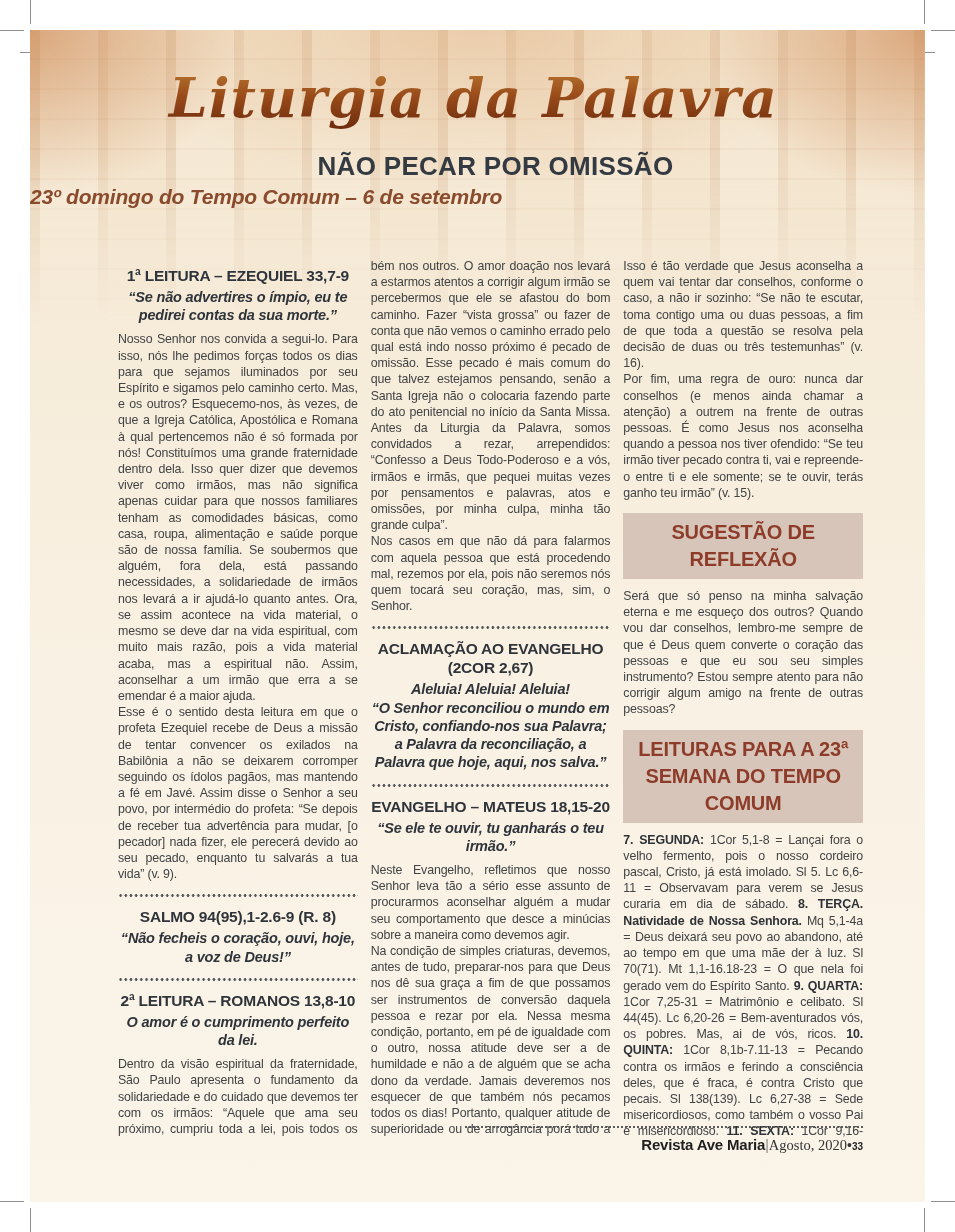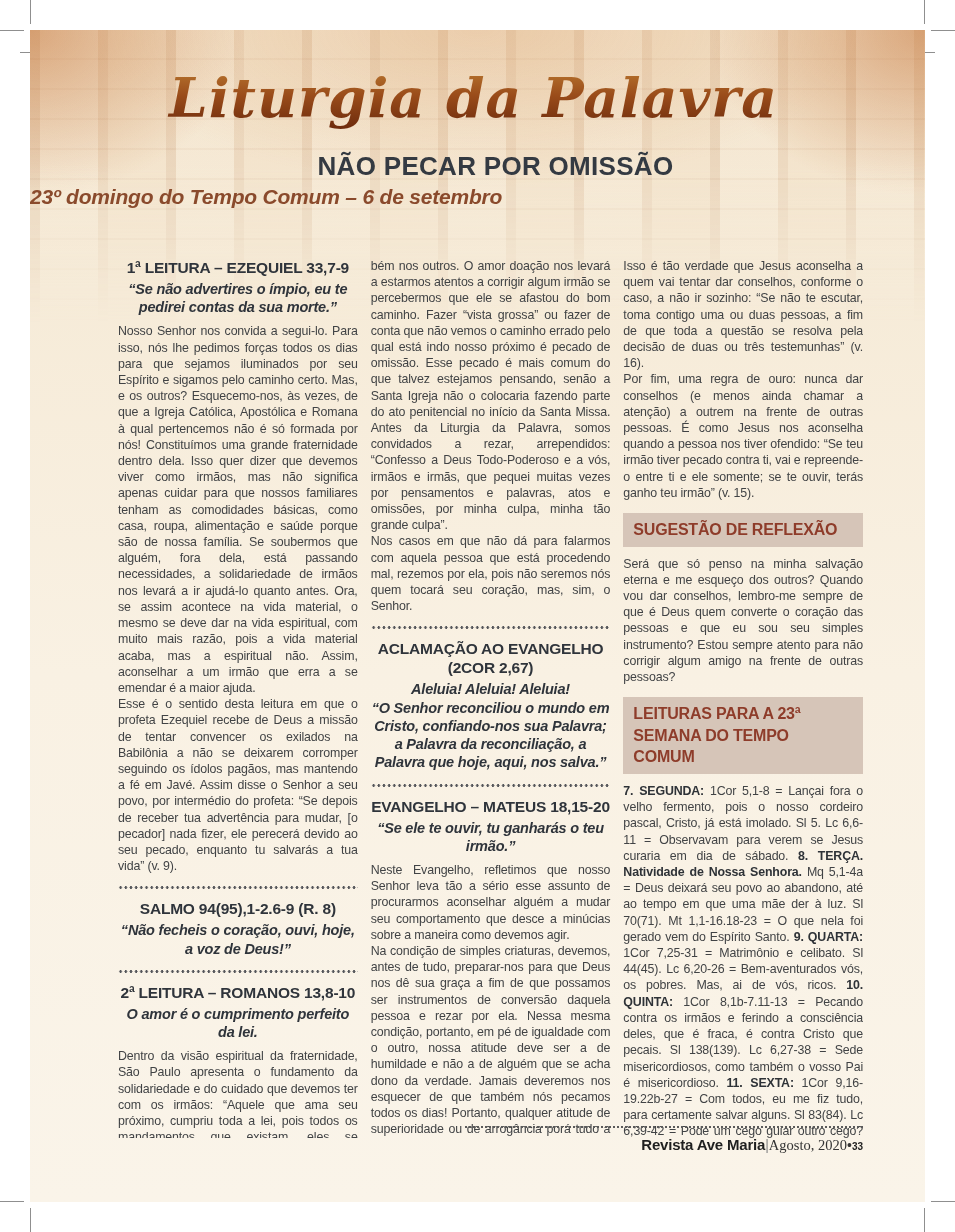--- a/index.html
+++ b/index.html
@@ -51,38 +51,38 @@
     font-size:21px; font-weight:bold; font-style:italic; color:#8a4a2c; letter-spacing:-0.2px;
   }
   
   .columns {
     position:absolute; left:88px; right:62px; top:228px; height:880px;
     display:flex; gap:13px; overflow:hidden;
   }
   .col { flex:1 1 0; min-width:0; }
   .sec-head {
     font-weight:bold; font-size:15.5px; line-height:1.22; text-align:center;
-    color:#2f343b; letter-spacing:-0.2px; margin:1px 0 2px;
+    color:#2f343b; letter-spacing:-0.2px; margin:9px 0 2px;
   }
   .sec-quote {
     font-weight:bold; font-style:italic; font-size:14.5px; line-height:1.26;
     text-align:center; color:#2f343b; letter-spacing:-0.2px; margin:0 0 7px;
   }
   .body-p {
     font-size:12.4px; line-height:16.2px; text-align:justify;
     color:#414345; letter-spacing:-0.15px; margin:0;
   }
   .chain {
     margin:11px 0 10px; height:5px;
     background-image:radial-gradient(circle,#55565a 1.2px,transparent 1.45px);
     background-size:5.2px 5px; background-repeat:repeat-x; background-position:left center;
   }
   .box-head {
-    background:#d6c5b8; color:#8e3c2a; font-weight:bold; font-size:16px; line-height:1.35;
-    padding:6px 10px; margin:12px 0 9px; letter-spacing:-0.2px;
+    background:#d6c5b8; color:#8e3c2a; font-weight:bold; font-size:20px; line-height:1.35;
+    text-align:center; padding:6px 10px; margin:12px 0 9px; letter-spacing:-0.2px;
   }
   .readings b { color:#2e3237; }
   
   .footer-rule { position:absolute; left:435px; right:62px; top:1096px; border-top:2px dotted #5a5a5a; }
   .footer-text {
     position:absolute; right:62px; top:1106px; display:flex; align-items:baseline; 
   }
   .footer-mag { font-weight:bold; font-size:15px; color:#1f1f1f; letter-spacing:-0.2px; }
   .footer-pipe { color:#8a8a8a; font-size:14px; }
   .footer-issue { font-family:"Liberation Serif","DejaVu Serif",serif; font-size:14.5px; color:#333; }

